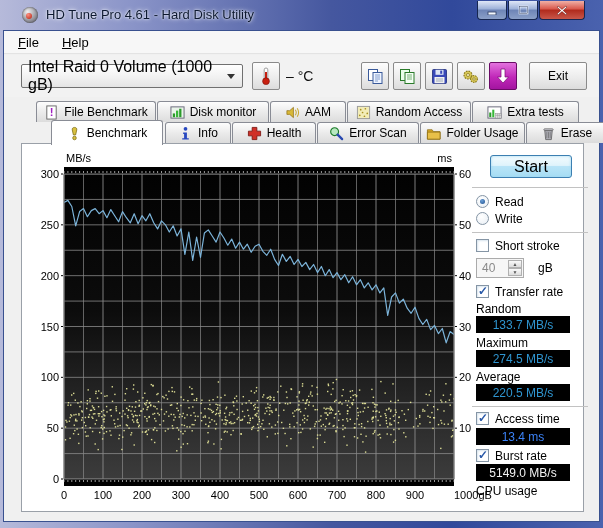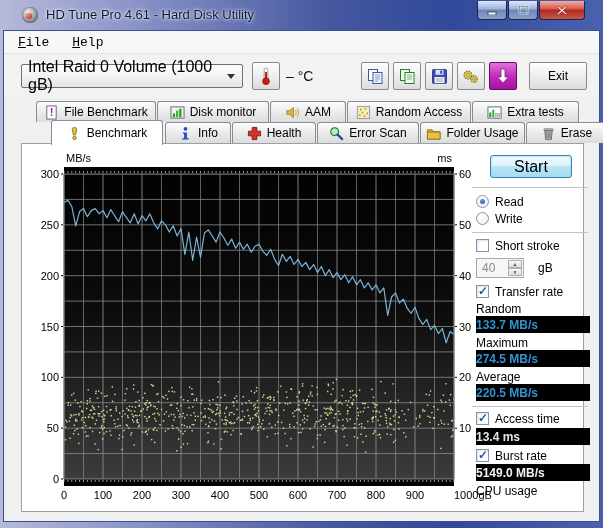--- a/index.html
+++ b/index.html
@@ -22,21 +22,21 @@
     border-radius:0 0 4px 4px; margin-left:1px; text-shadow:0 1px 1px rgba(0,0,0,.6); }
   .winbtn.min, .winbtn.max { width:30px;
     background:linear-gradient(#dfe7f7,#9cb0d8 45%,#6d84b6 50%,#8ba0c8); }
   .winbtn.close { width:46px;
     background:linear-gradient(#f0b0a6,#d8564a 45%,#b02a1c 50%,#c8574a); font-size:11px; font-weight:bold; }
   
   .client { position:absolute; left:3px; top:30px; width:597px; height:492px;
     background:#f0f0f0; border:1px solid #39518f; }
   
   .menubar { position:absolute; left:0; top:0; width:100%; height:23px; background:#f7f7f7;
-    border-bottom:1px solid #e3e3e3; display:flex; align-items:center; font-size:13px;font-family:Liberation Mono, monospace; }
+    border-bottom:1px solid #e3e3e3; display:flex; align-items:center; font-size:13px; }
   .menu-item { padding:3px 9px; margin-left:5px; }
   u { text-decoration:underline; }
   
   .toolbar { position:absolute; left:0; top:24px; width:100%; height:42px; background:#f2f2f2; }
   .combo { position:absolute; left:17px; top:9px; width:222px; height:24px;
     background:linear-gradient(#ffffff,#f0f0f0 60%,#e4e4e4); border:1px solid #707070;
     border-radius:2px; display:flex; align-items:center; padding:0 6px; font-size:16px; }
   .combo .arrow { position:absolute; right:7px; top:9px; width:0; height:0;
     border-left:4px solid transparent; border-right:4px solid transparent; border-top:5px solid #333; }
   .tool-btn { position:absolute; top:7px; width:28px; height:28px;
@@ -77,23 +77,23 @@
   .checkbox.checked::after { content:"\2713"; position:absolute; left:1px; top:-2px;
     font-size:12px; font-weight:bold; color:#2858a8; }
   .spinbox { position:absolute; left:4px; width:48px; height:20px; background:#f6f6f6;
     border:1px solid #ababab; color:#8a8a8a; display:flex; align-items:center; padding-left:5px; }
   .spin-btns { position:absolute; right:1px; top:1px; width:14px; height:16px; display:flex;
     flex-direction:column; }
   .spin-btn { flex:1; background:linear-gradient(#fafafa,#dcdcdc); border:1px solid #b0b0b0;
     font-size:5px; color:#555; display:flex; align-items:center; justify-content:center; }
   .unit { position:absolute; left:66px; font-size:12px; color:#000; }
   .stat-label { position:absolute; left:4px; font-size:12px; }
-  .stat-box { position:absolute; left:4px; width:114px; height:17px; background:#000;
-    display:flex; align-items:center; justify-content:flex-start; font-weight:bold; font-size:12px; }
-  .v-cyan { color:#2f95d0; } .v-yellow { color:#e5e5e5; } .v-white { color:#f2f2f2; }
+  .stat-box { position:absolute; left:4px; width:94px; height:17px; background:#000;
+    display:flex; align-items:center; justify-content:center; font-weight:normal; font-size:12px; }
+  .v-cyan { color:#2f95d0; } .v-yellow { color:#3b82f6; } .v-white { color:#f2f2f2; }
 </style>
 </head>
 <body>
 
 <div class="window">
 
   <div class="titlebar">
     <div class="app-icon"></div>
     <div class="title-text">HD Tune Pro 4.61 - Hard Disk Utility</div>
     <div class="winbtns">

